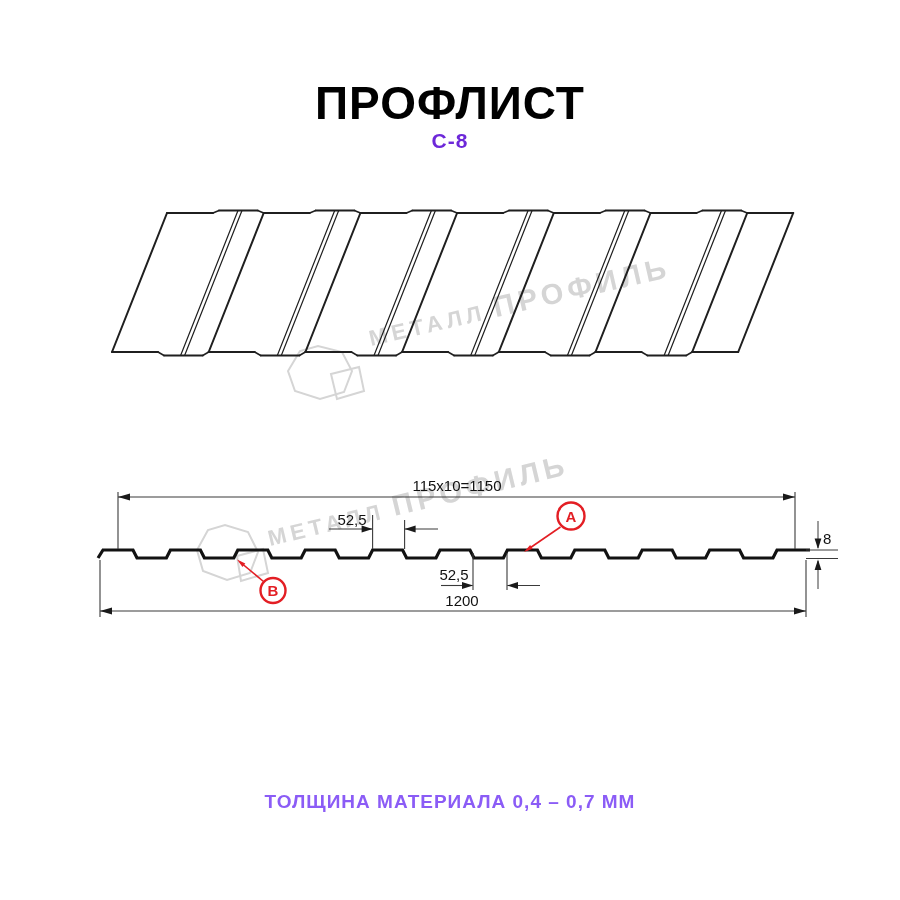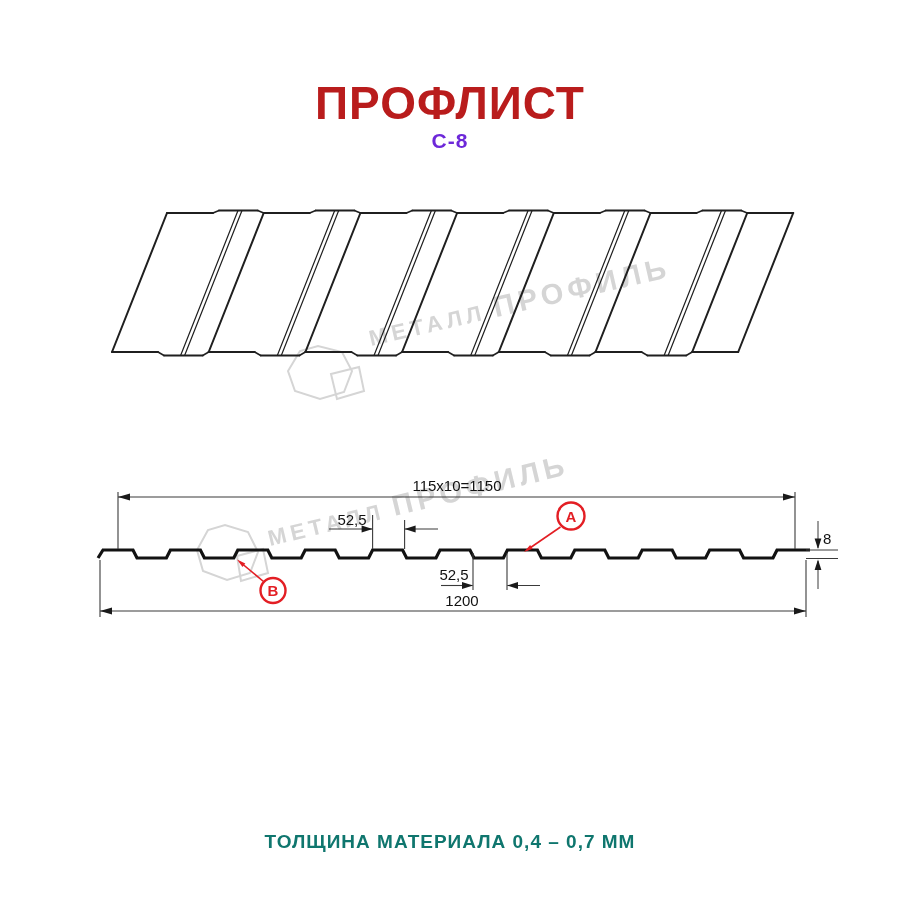--- a/index.html
+++ b/index.html
@@ -2,29 +2,29 @@
 <html><head>
 <meta charset="utf-8">
 <style>
   html,body{margin:0;padding:0;}
   body{
     width:900px;height:900px;position:relative;background:#ffffff;
     font-family:"Liberation Sans",sans-serif;overflow:hidden;
   }
   .title{
     position:absolute;top:76px;left:0;width:900px;text-align:center;
-    font-size:46px;font-weight:bold;color:#b91c1c;letter-spacing:1px;
+    font-size:46px;font-weight:bold;color:#000000;letter-spacing:1px;
   }
   .subtitle{
     position:absolute;top:129px;left:0;width:900px;text-align:center;
     font-size:21px;font-weight:600;color:#6d28d9;letter-spacing:1px;
   }
   .footer-note{
     position:absolute;top:791px;left:0;width:900px;text-align:center;
-    font-size:19px;font-weight:600;color:#0f766e;letter-spacing:1px;margin-top:40px;
+    font-size:19px;font-weight:600;color:#8b5cf6;letter-spacing:1px;
   }
   svg{position:absolute;top:0;left:0;font-family:"Liberation Sans",sans-serif;}
   .dim-text{font-size:15px;fill:#111;}
   .red-label{font-size:15px;font-weight:bold;fill:#e31e24;}
   .wm-text{font-weight:bold;fill:#d5d5d5;letter-spacing:4.5px;}
 </style>
 </head>
 <body>
 
 <div class="title">ПРОФЛИСТ</div>

